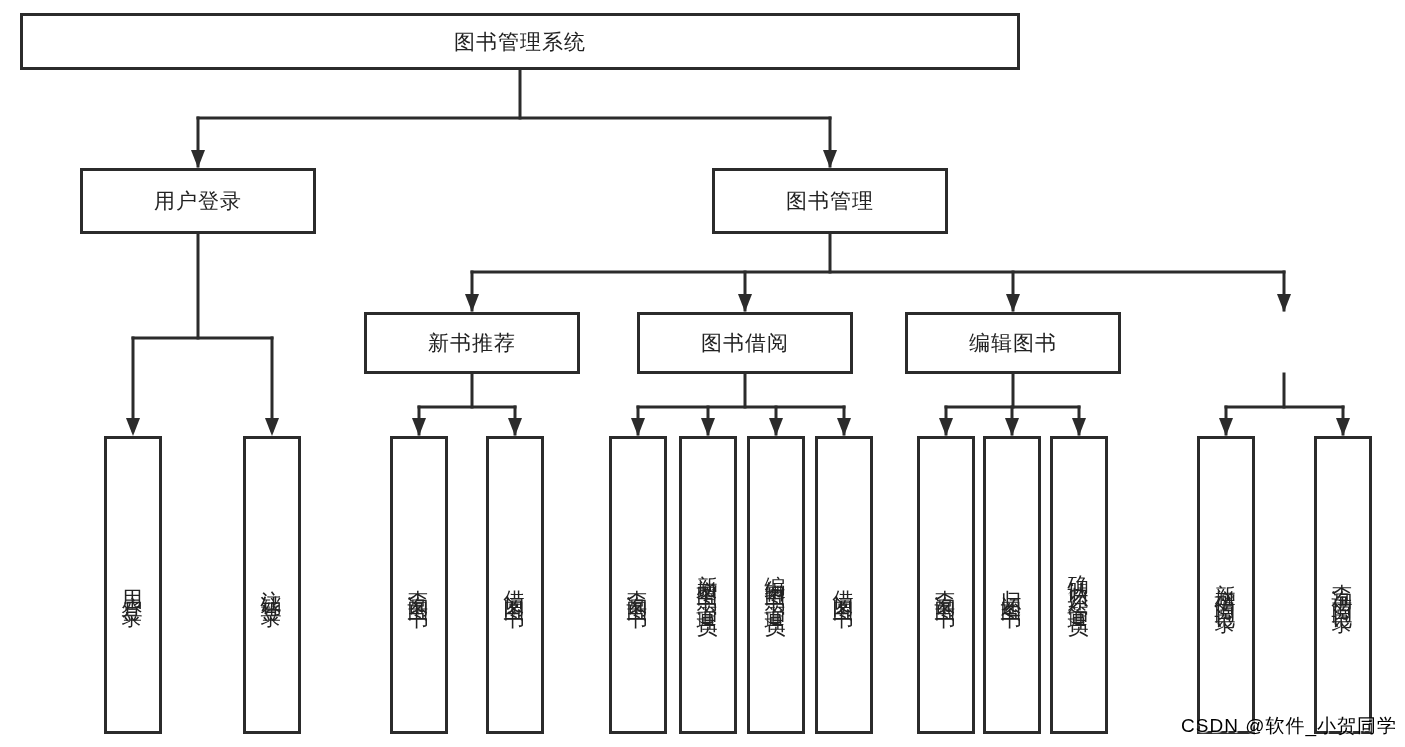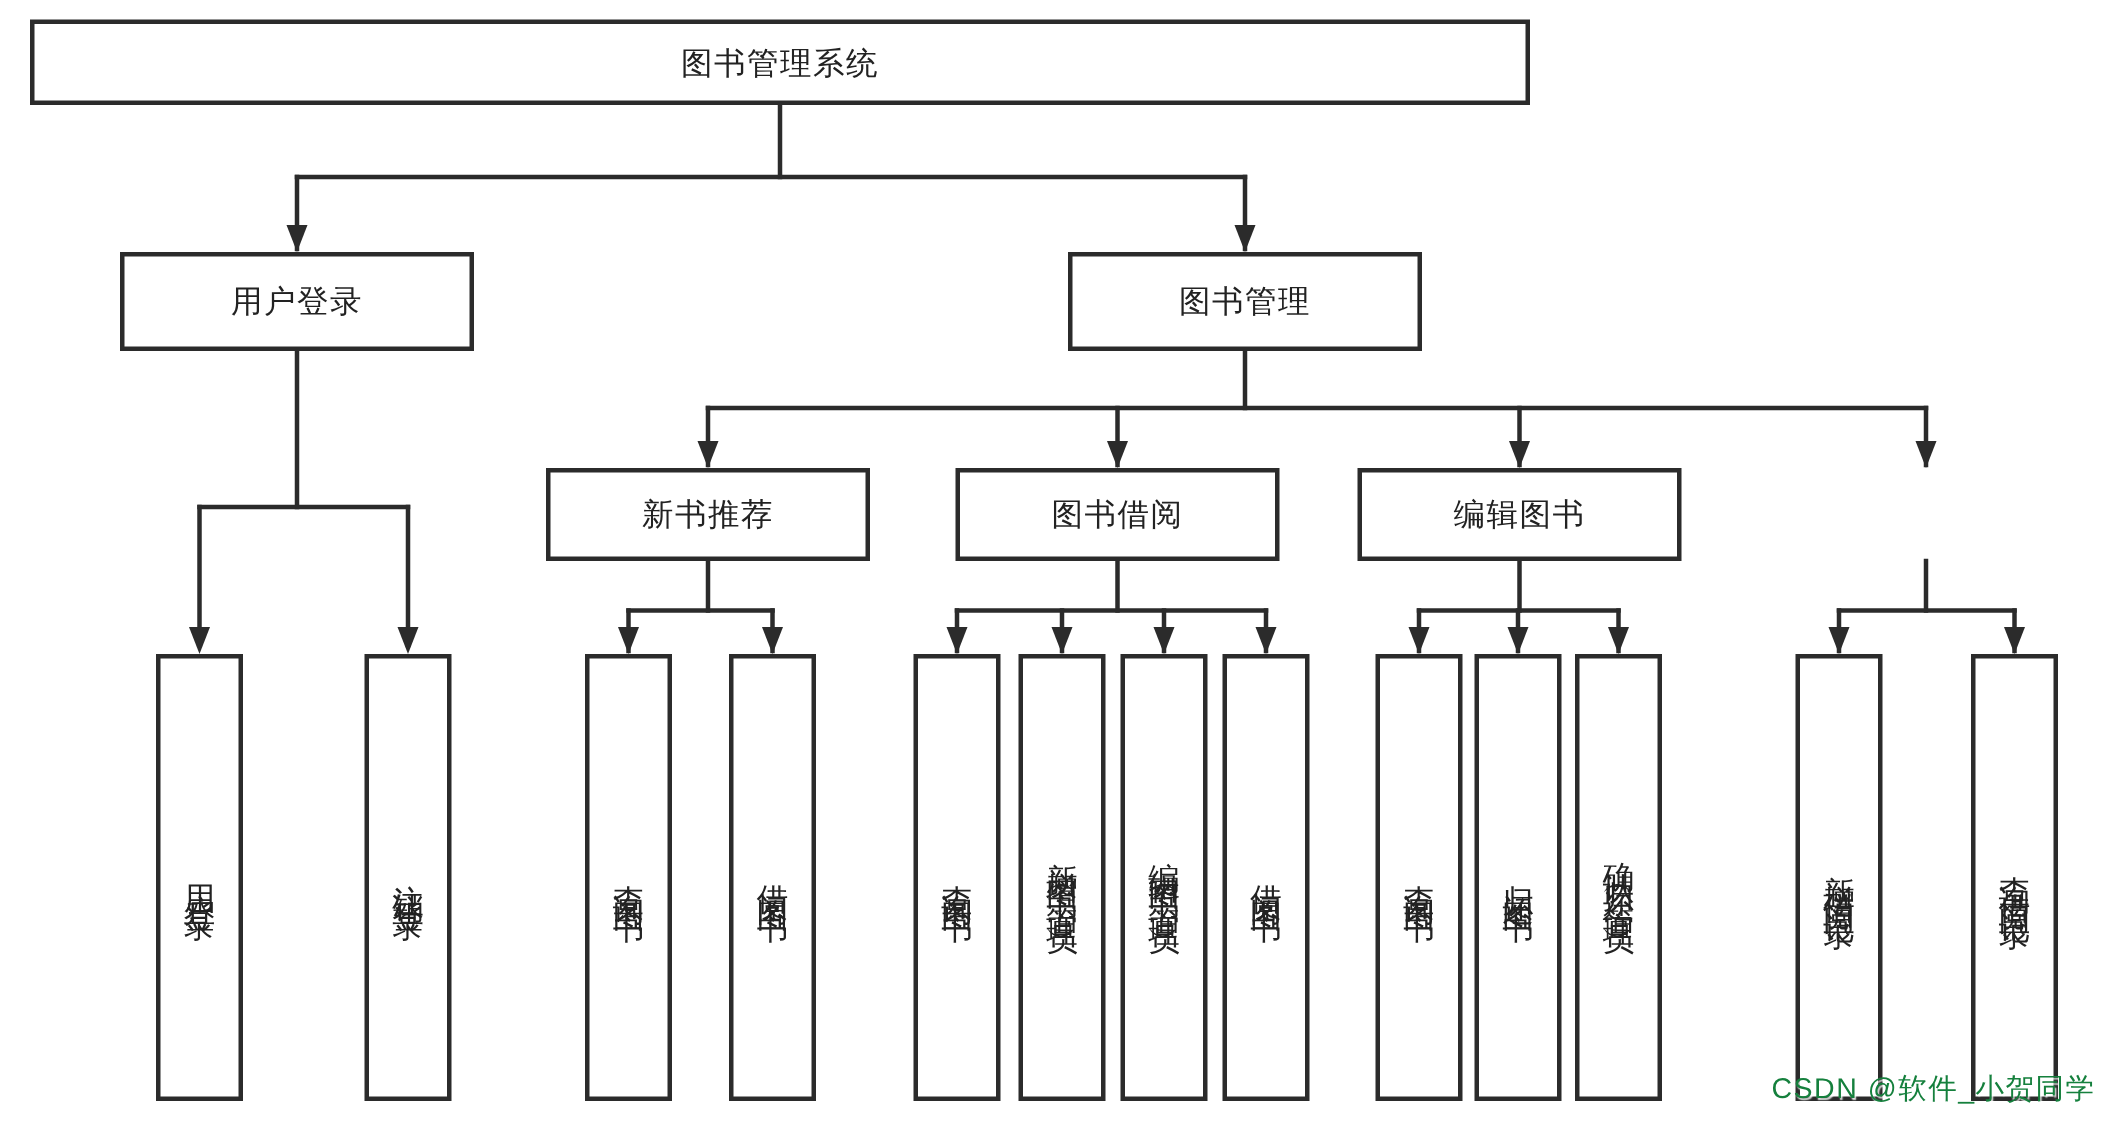--- a/index.html
+++ b/index.html
@@ -18,21 +18,21 @@
   }
   .root{left:20px;top:13px;width:1000px;height:57px;}
   .lvl2{top:168px;width:236px;height:66px;}
   .grp{top:312px;width:216px;height:62px;}
   .leaf{
     top:436px;width:58px;height:298px;
     writing-mode:vertical-lr;text-orientation:mixed;
     text-align:center;line-height:50px;font-size:21px;letter-spacing:6px;
   }
   .watermark{
-    position:absolute;right:8px;bottom:8px;color:#15803d;font-size:19px;
+    position:absolute;right:8px;bottom:8px;color:#000000;font-size:19px;
     letter-spacing:1px;text-shadow:1px 1px 1px rgba(255,255,255,0.9);
     white-space:nowrap;
   }
 </style>
 </head>
 <body>
 
 <div class="canvas">
 
   <svg class="connectors" viewBox="0 0 1405 747" xmlns="http://www.w3.org/2000/svg">

